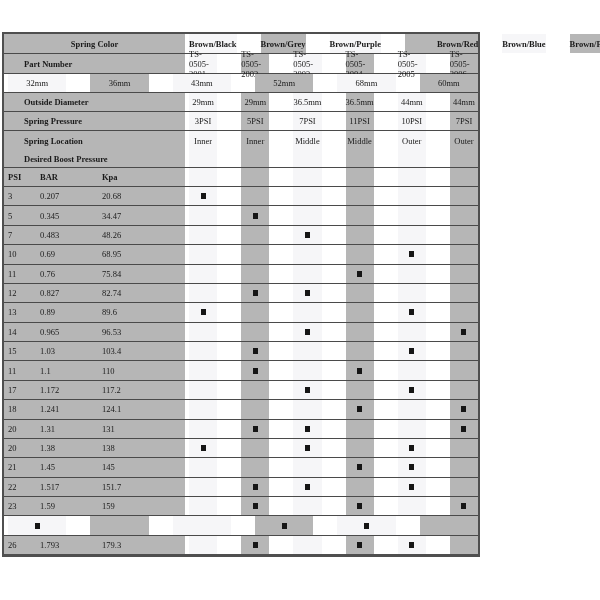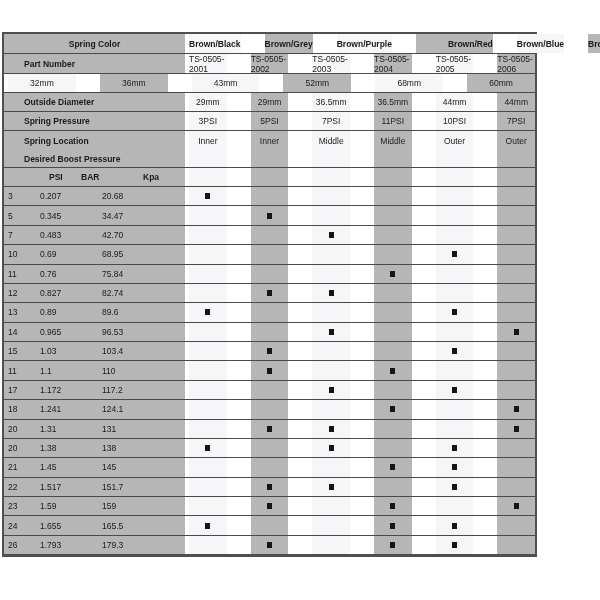--- a/index.html
+++ b/index.html
@@ -1,36 +1,36 @@
 <!DOCTYPE html>
 <html><head>
 <meta charset="utf-8">
 <style>
   html,body{margin:0;padding:0;background:#fff;}
   .page{position:relative;width:600px;height:600px;background:#ffffff;overflow:hidden;
         font-family:"Liberation Sans", sans-serif;color:#1a1a1a;}
-  .spec-table{position:absolute;left:2px;top:32px;width:535px;height:525px;
+  .spec-table{position:absolute;left:2px;top:32px;width:478px;height:525px;
         box-sizing:border-box;border:2px solid #4f4f4f;border-bottom-width:3px;
-        display:flex;flex-direction:column;background:#fff;}
+        display:flex;flex-direction:column;background:#fff;font-family:Liberation Serif, serif;}
   .row{display:flex;border-bottom:1px solid #4a4a4a;box-sizing:border-box;align-items:stretch;}
   .row:last-child{border-bottom:none;}
   .h20{height:20px;} .h19{height:19px;} .h18{height:18px;}
   .grow{flex:1 1 auto;min-height:0;}
   .label-cell{width:181px;flex:0 0 181px;background:#b6b6b6;display:flex;align-items:center;
         padding-left:20px;box-sizing:border-box;font-size:8.5px;font-weight:bold;position:relative;}
   .label-cell.center{justify-content:center;padding-left:0;}
   .data-area{flex:1 1 auto;display:flex;gap:20px;}
   .cell{flex:1 1 0;margin-left:4px;display:flex;align-items:center;justify-content:center;
         font-size:8.5px;box-sizing:border-box;}
   .cell.even{background:#f6f6f8;}
   .cell.odd{background:#b6b6b6;}
   .sub{position:absolute;top:50%;transform:translateY(-50%);white-space:nowrap;}
   .sub.psi{left:4px;} .sub.bar{left:36px;} .sub.kpa{left:98px;}
   .boost-label .sub{font-weight:normal;}
-  .unit-label .sub{font-weight:bold;margin-left:41px;}
+  .unit-label .sub{font-weight:bold;}
   .marker{width:5px;height:6px;background:#161616;display:block;}
 </style>
 </head>
 <body>
 
 <div class="page">
   <div class="spec-table">
 
     <div class="row h20">
       <div class="label-cell center">Spring Color</div>
@@ -152,21 +152,21 @@
             </div>
             <div class="cell even"></div>
             <div class="cell odd"></div>
             <div class="cell even"></div>
             <div class="cell odd"></div>
           </div>
         </div><div class="row grow">
           <div class="label-cell boost-label">
             <span class="sub psi">7</span>
             <span class="sub bar">0.483</span>
-            <span class="sub kpa">42.70</span>
+            <span class="sub kpa">48.26</span>
           </div>
           <div class="data-area">
             <div class="cell even"></div>
             <div class="cell odd"></div>
             <div class="cell even">
               <span class="marker" style="background: rgb(22, 22, 22);"></span>
             </div>
             <div class="cell odd"></div>
             <div class="cell even"></div>
             <div class="cell odd"></div>
@@ -421,25 +421,20 @@
             <div class="cell even"></div>
             <div class="cell odd">
               <span class="marker" style="background: rgb(22, 22, 22);"></span>
             </div>
             <div class="cell even"></div>
             <div class="cell odd">
               <span class="marker" style="background: rgb(22, 22, 22);"></span>
             </div>
           </div>
         </div><div class="row grow">
-          <div class="label-cell boost-label">
-            <span class="sub psi">24</span>
-            <span class="sub bar">1.655</span>
-            <span class="sub kpa">165.5</span>
-          </div>
           <div class="data-area">
             <div class="cell even">
               <span class="marker" style="background: rgb(22, 22, 22);"></span>
             </div>
             <div class="cell odd"></div>
             <div class="cell even"></div>
             <div class="cell odd">
               <span class="marker" style="background: rgb(22, 22, 22);"></span>
             </div>
             <div class="cell even">

